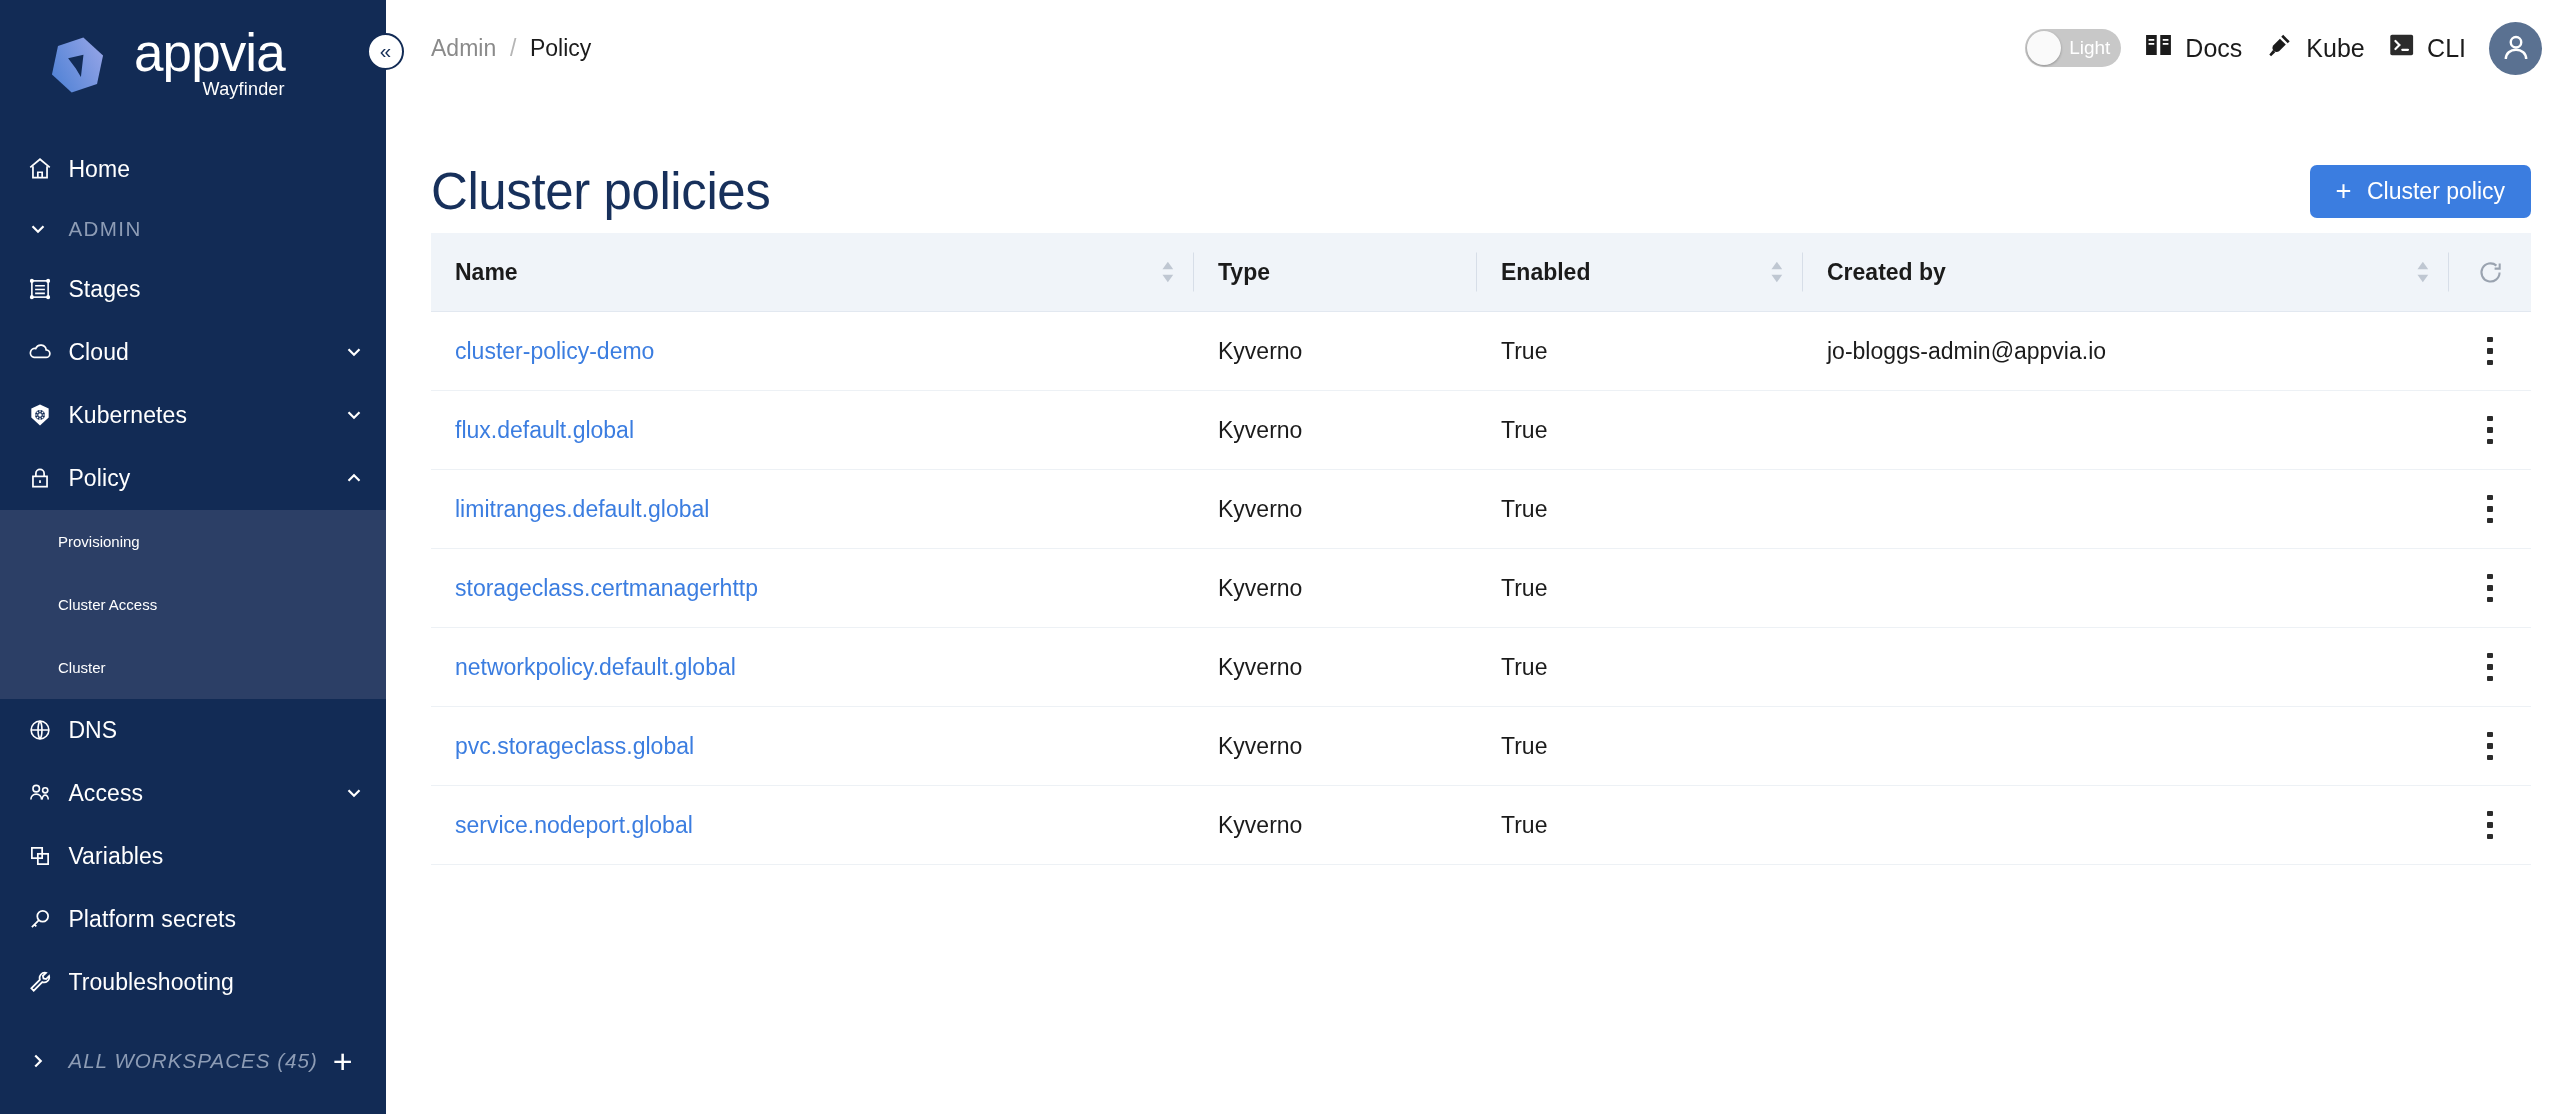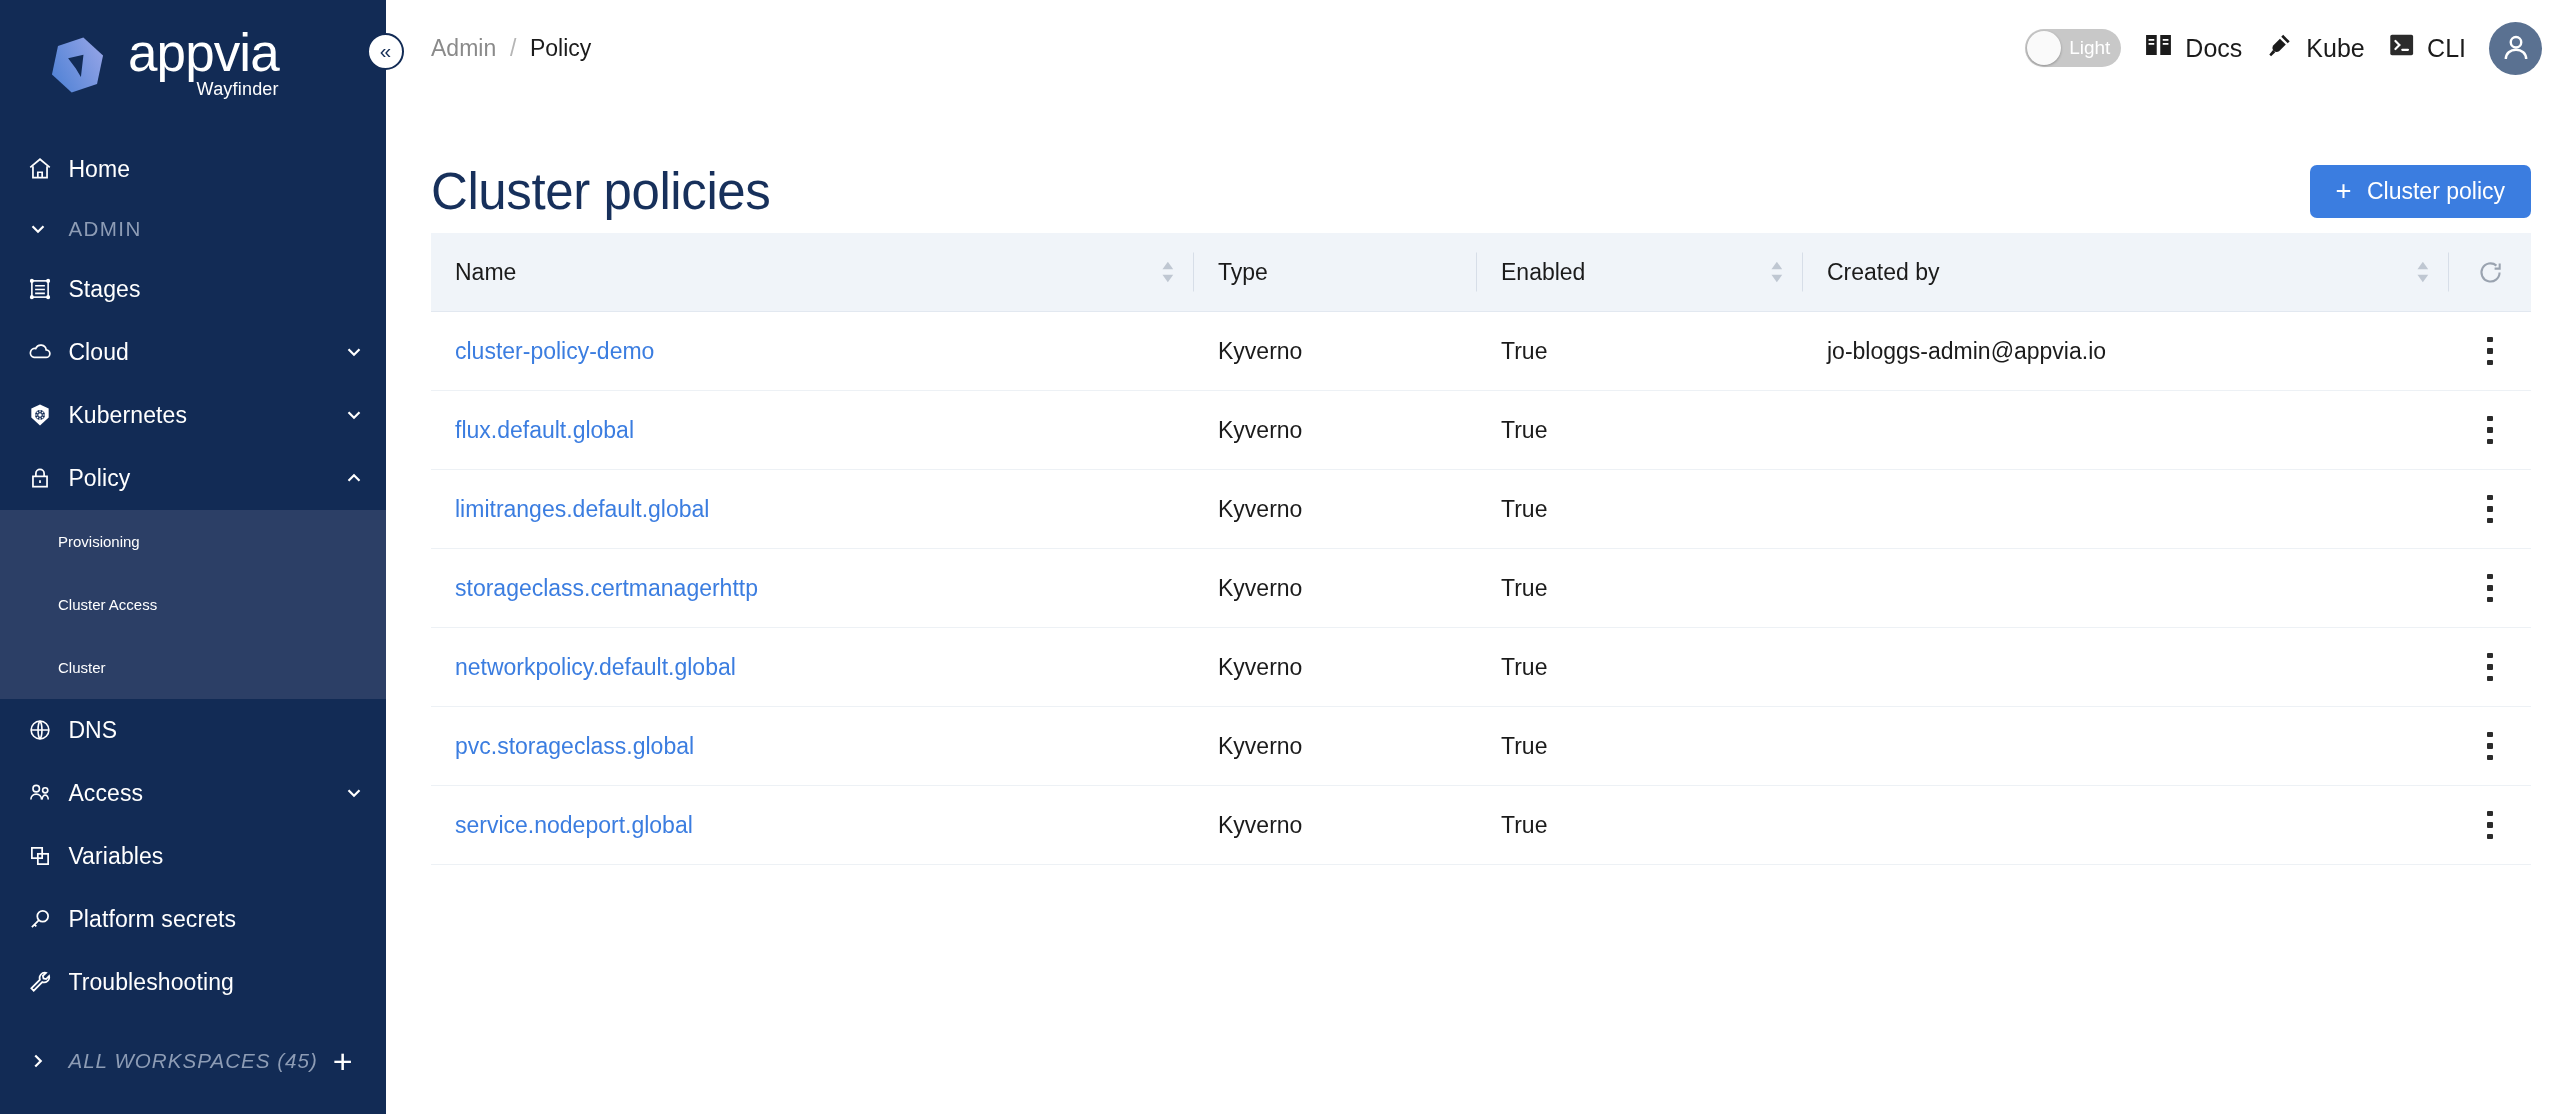--- a/index.html
+++ b/index.html
@@ -15,21 +15,21 @@
   .sidebar {
     width: 386px; min-width: 386px; height: 1115px;
     background: #122B55;
     position: relative;
     color: #ffffff;
   }
   .logo-wrap {
     height: 129px;
     display: flex; align-items: center;
     padding-left: 51px;
-    gap: 24px;
+    gap: 30px;
   }
   .logo-mark { width: 53px; height: 58px; flex: none; }
   .logo-text-col { display: flex; flex-direction: column; align-items: flex-end; }
   .logo-word {
     font-size: 53px; line-height: 0.92; letter-spacing: -0.9px;
     font-weight: 400; color: #ffffff;
   }
   .logo-sub {
     font-size: 18px; color: #ffffff; font-weight: 400;
     margin-top: 1.7px; letter-spacing: 0.2px;
@@ -138,21 +138,21 @@
 
   
   .table { width: 100%; }
   .thead {
     background: #F0F4F9; height: 79px;
     display: flex; align-items: center;
     border-bottom: 0.9px solid #E2E8F0;
   }
   .th {
     font-size: 23px; color: #1B1B1B; display: flex; align-items: center;
-    height: 79px; position: relative;
+    height: 79px; position: relative; font-weight: bold;
   }
   .th .sorter {
     position: absolute; right: 19px; top: 50%; transform: translateY(-50%);
     display: flex; flex-direction: column; gap: 3.4px; cursor: pointer;
   }
   .th .divider {
     position: absolute; right: 0; top: 50%; transform: translateY(-50%);
     width: 0.9px; height: 39px; background: #D7DEE8;
   }
   .col-name { width: 763px; padding-left: 24px; }

